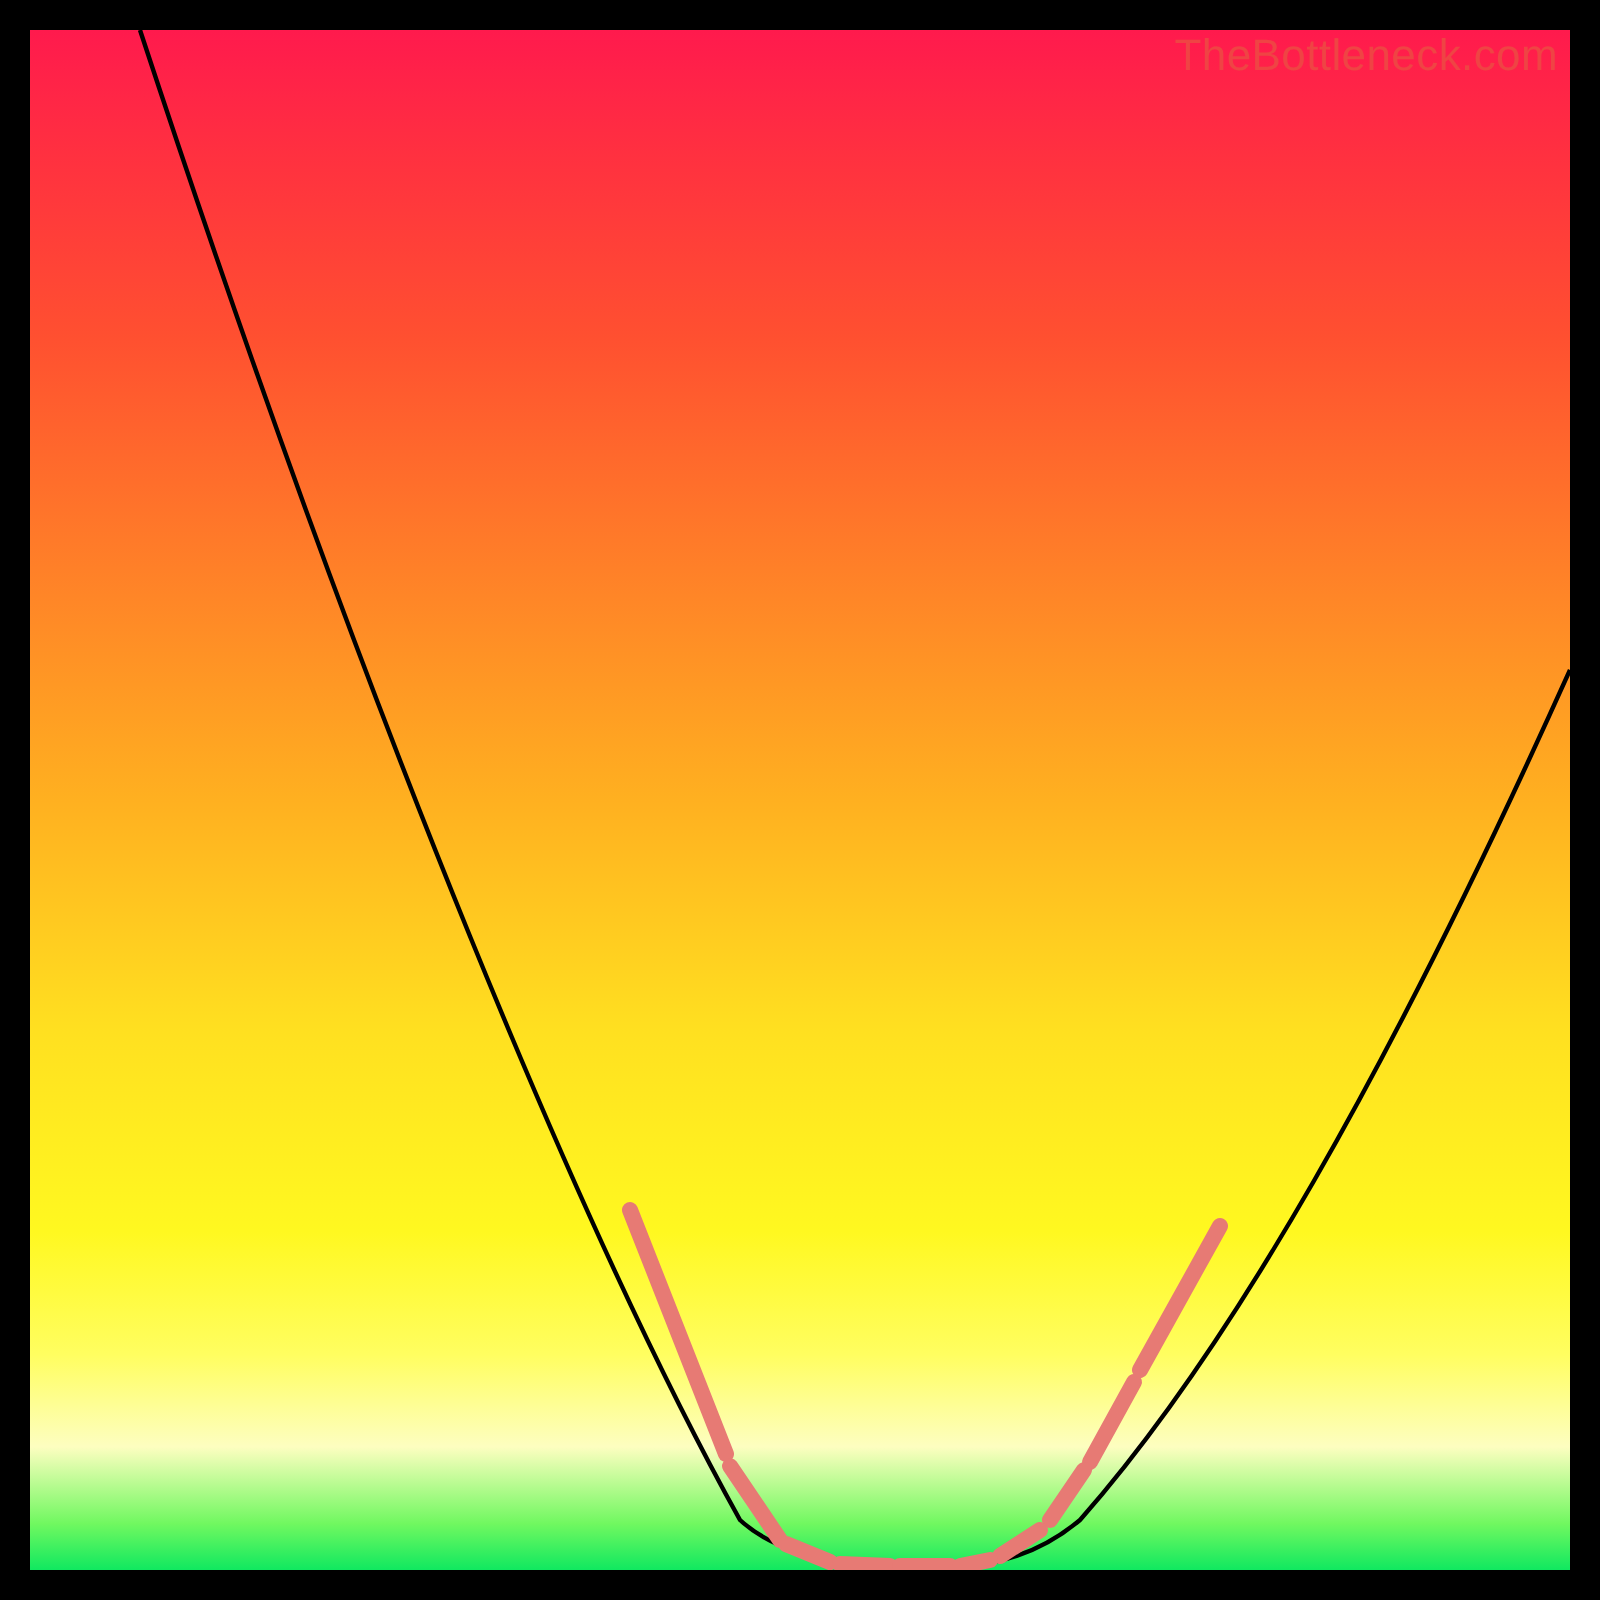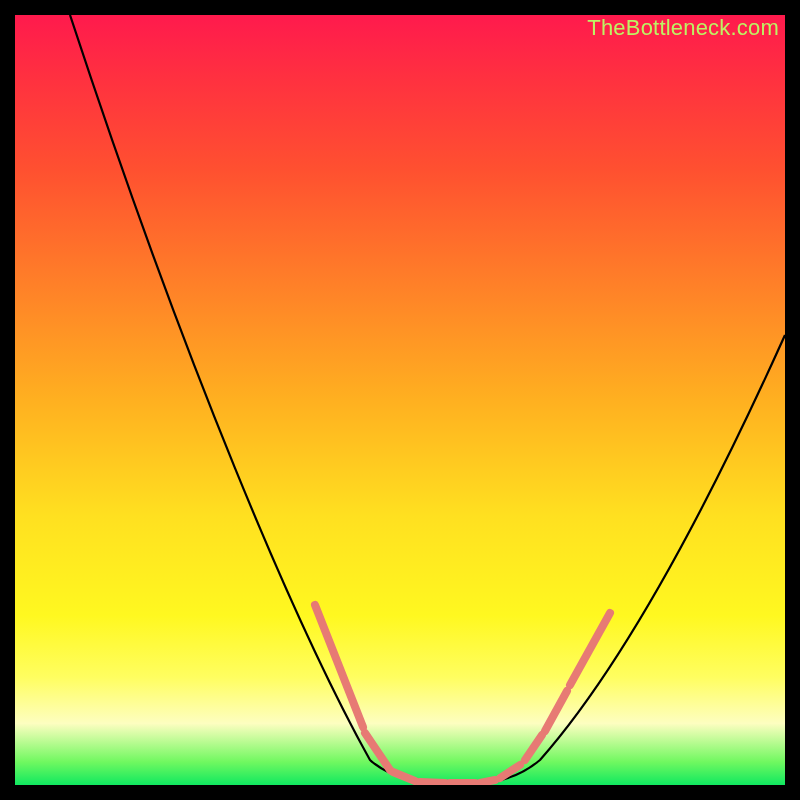--- a/index.html
+++ b/index.html
@@ -35,21 +35,21 @@
       #fff820 78%,
       #fffe60 86%,
       #fdfec0 92%,
       #70f860 97%,
       #10e860 100%);
   }
   .watermark {
     position: absolute;
     top: 0px;
     right: 6px;
-    color: #bef264;
+    color: #ef4444;
     font-size: 22px;
     letter-spacing: 0.2px;
     font-weight: 500;
   }
   svg.curves {
     position: absolute;
     left: 0;
     top: 0;
     width: 770px;
     height: 770px;

